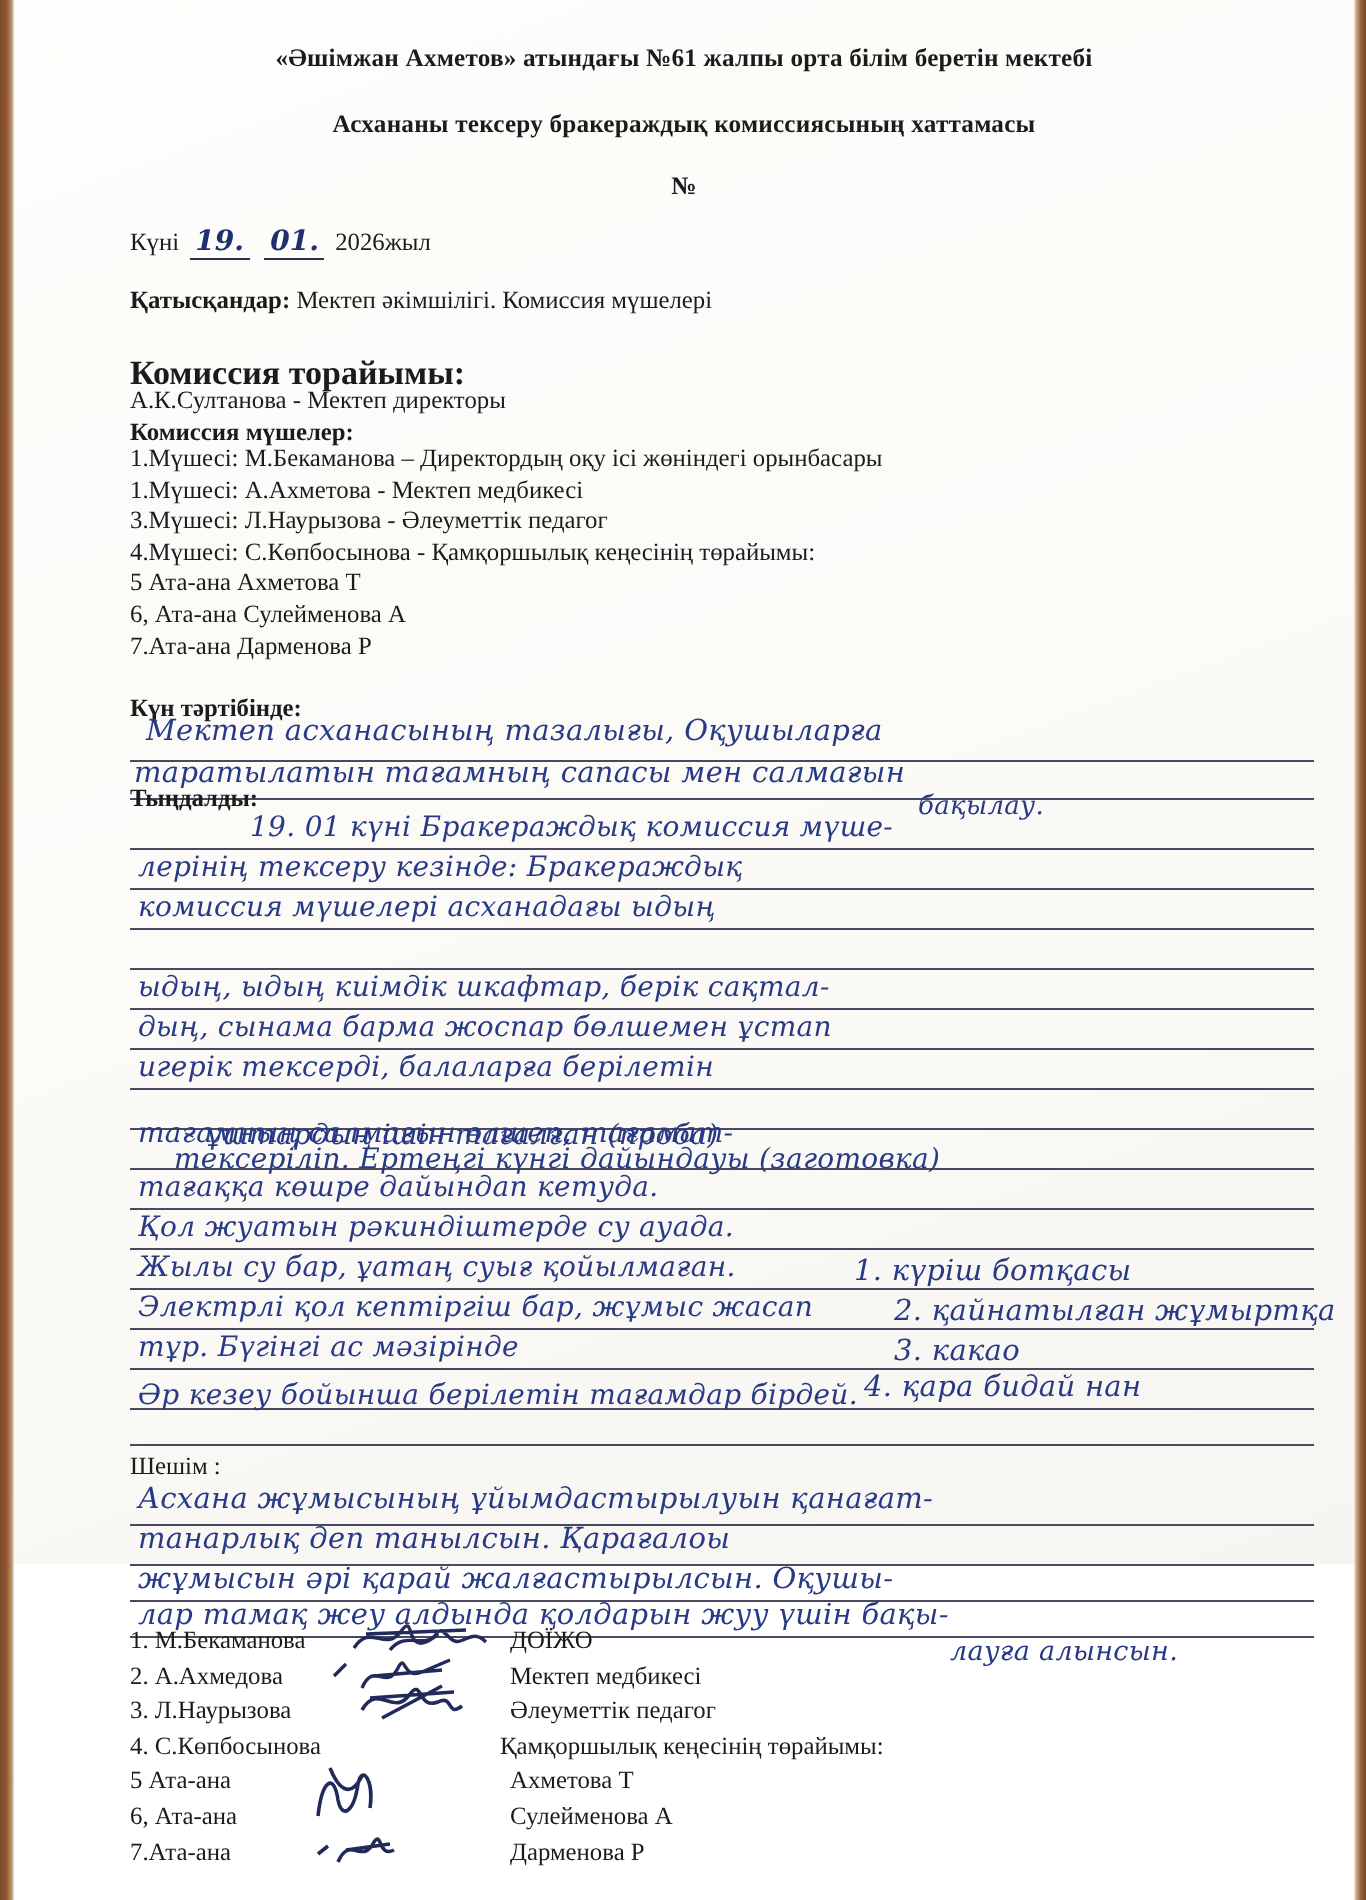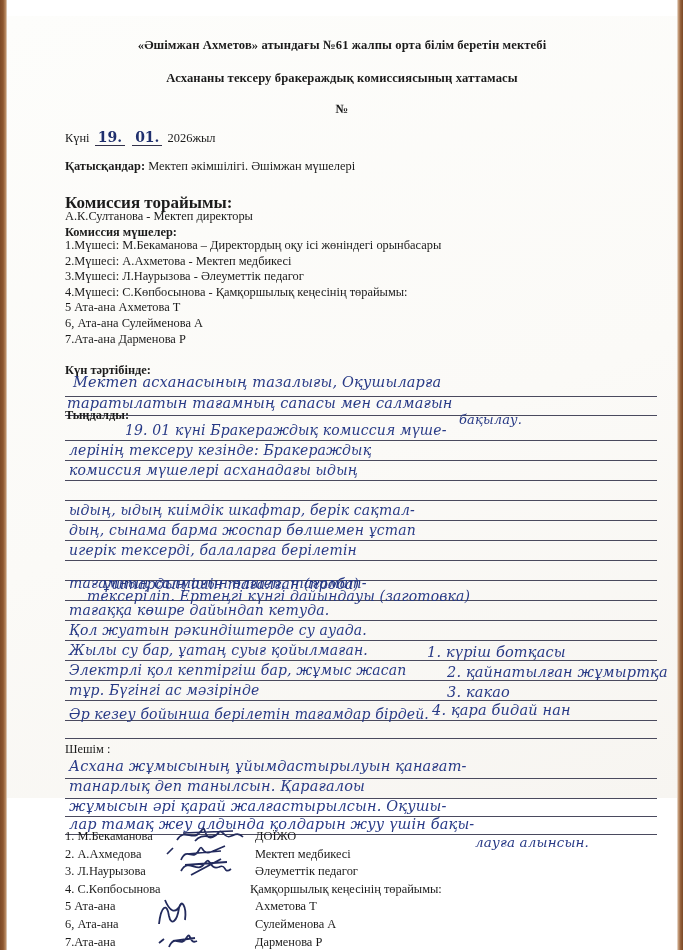--- a/index.html
+++ b/index.html
@@ -8,33 +8,33 @@
     background:#ffffff;
     font-family:"Liberation Serif", serif;
     color:#1b1b1b;
     position:relative;
   }
   
   .edge-left{position:absolute;left:0;top:0;width:7px;height:950px;
     background:linear-gradient(90deg,#7d4a27 0%,#8d5730 45%,#b98a62 80%,#e8ded4 100%);}
   .edge-right{position:absolute;right:0;top:0;width:6px;height:950px;
     background:linear-gradient(270deg,#7a4724 0%,#94603a 40%,#c49a78 75%,#efe8e1 100%);}
-  .page{position:absolute;left:7px;top:16px;width:670px;height:782px;
+  .page{position:absolute;left:7px;top:0;width:670px;height:782px;
     background:linear-gradient(160deg,#fdfdfb 0%,#fbfaf7 55%,#f7f5f1 100%);}
 
   .sheet{position:absolute;left:0;top:0;width:670px;height:950px;}
 
   
   .hdr{font-weight:bold;text-align:center;letter-spacing:.1px;}
   .hdr1{position:absolute;left:45px;top:22px;width:580px;font-size:12.6px;}
   .hdr2{position:absolute;left:45px;top:55px;width:580px;font-size:12.6px;}
   .hdr3{position:absolute;left:45px;top:86px;width:580px;font-size:12.6px;}
   .b{font-weight:bold;}
   .date-row{position:absolute;left:58px;top:113px;font-size:12.4px;white-space:nowrap;}
-  .date-hand{font-family:"DejaVu Serif", serif;font-weight:bold;
+  .date-hand{font-family:"DejaVu Serif", serif;font-style:italic;font-weight:bold;
     color:#20306e;font-size:14px;border-bottom:1.3px solid #30304a;padding:0 3px;margin:0 2px;text-align:right;}
 
   .attend{position:absolute;left:58px;top:143px;font-size:12.4px;}
   .chair-h{position:absolute;left:58px;top:177px;font-size:17px;text-align:center;}
   .chair-n{position:absolute;left:58px;top:193px;font-size:12.4px;}
   .mem-h{position:absolute;left:58px;top:209px;font-size:12.4px;}
   .mem-list{position:absolute;left:58px;top:222px;font-size:12.4px;line-height:15.6px;}
   .mem-list div{white-space:nowrap;}
 
   .agenda-lbl{position:absolute;left:58px;top:347px;font-size:12.4px;}
@@ -79,30 +79,30 @@
 
   <div class="date-row">
     <span>Күні</span>
     <span class="date-hand">19.</span>
     <span class="date-hand">01.</span>
     <span>2026жыл</span>
   </div>
 
   <div class="attend">
     <span class="b">Қатысқандар:</span>
-    <span>Мектеп әкімшілігі. Әшімжан мүшелері</span>
+    <span>Мектеп әкімшілігі. Комиссия мүшелері</span>
   </div>
 
   <div class="chair-h b">Комиссия  торайымы:</div>
   <div class="chair-n">А.К.Султанова -   Мектеп директоры</div>
   <div class="mem-h b">Комиссия мүшелер:</div>
 
   <div class="mem-list">
     <div>1.Мүшесі: М.Бекаманова – Директордың оқу ісі жөніндегі орынбасары</div>
-    <div>2.Мүшесі: А.Ахметова  -  Мектеп  медбикесі</div>
+    <div>1.Мүшесі: А.Ахметова  -  Мектеп  медбикесі</div>
     <div>3.Мүшесі: Л.Наурызова -  Әлеуметтік  педагог</div>
     <div>4.Мүшесі: С.Көпбосынова -   Қамқоршылық  кеңесінің   төрайымы:</div>
     <div>5 Ата-ана  Ахметова  Т</div>
     <div>6, Ата-ана  Сулейменова А</div>
     <div>7.Ата-ана    Дарменова Р</div>
   </div>
 
   <div class="agenda-lbl b">Күн тәртібінде:</div>
 
   <div class="hline" style="left:58px;top:380px;width:592px;"></div>

